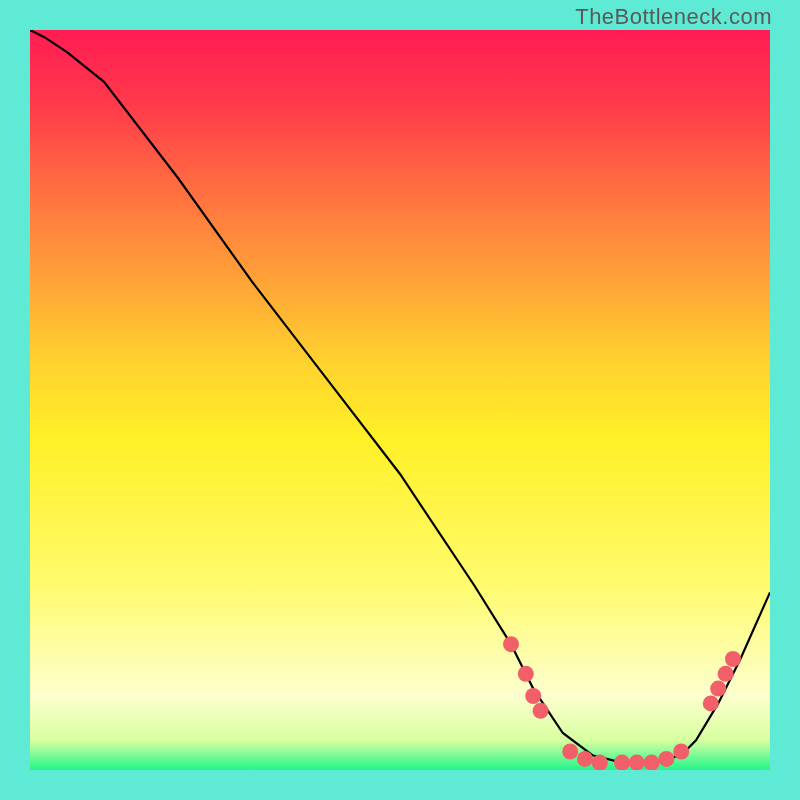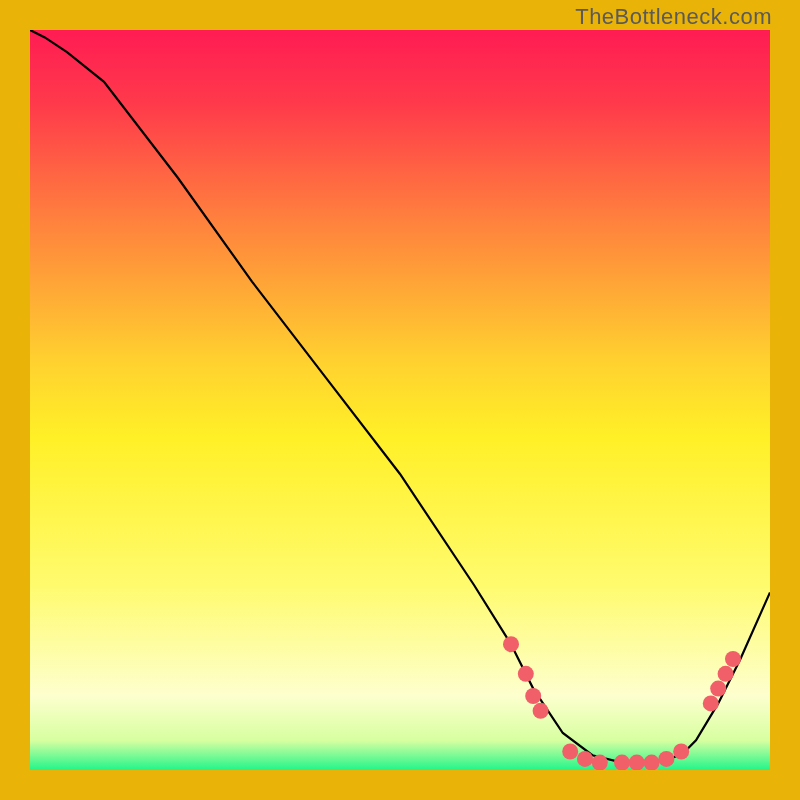--- a/index.html
+++ b/index.html
@@ -1,16 +1,16 @@
 <!DOCTYPE html>
 <html><head>
 <meta charset="utf-8">
 <style>
   body { margin: 0; padding: 0; background: #000; }
-  .container { width: 800px; height: 800px; position: relative; background: #eab308; text-align: right; }
+  .container { width: 800px; height: 800px; position: relative; background: #5eead4; text-align: right; }
   .plot-area { position: absolute; left: 30px; top: 30px; width: 740px; height: 740px; }
   .watermark { position: absolute; right: 28px; top: 4px; color: #5a5a5a; font-family: Arial, sans-serif; font-size: 22px; letter-spacing: 0.5px; }
   svg { display: block; }
 </style>
 </head>
 <body>
 
 <div class="container">
   <div class="plot-area">
     <svg width="740" height="740" viewBox="0 0 740 740">

